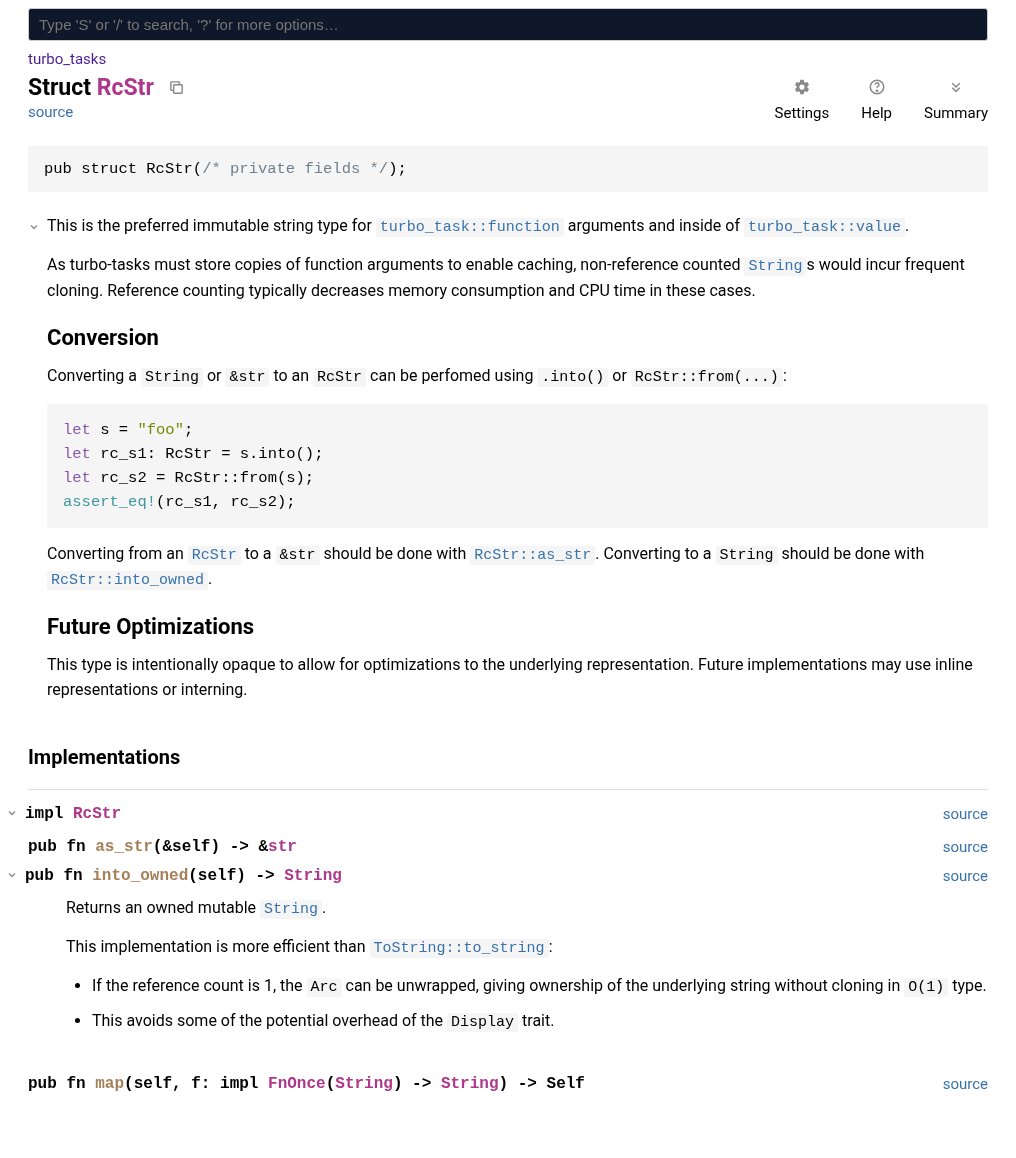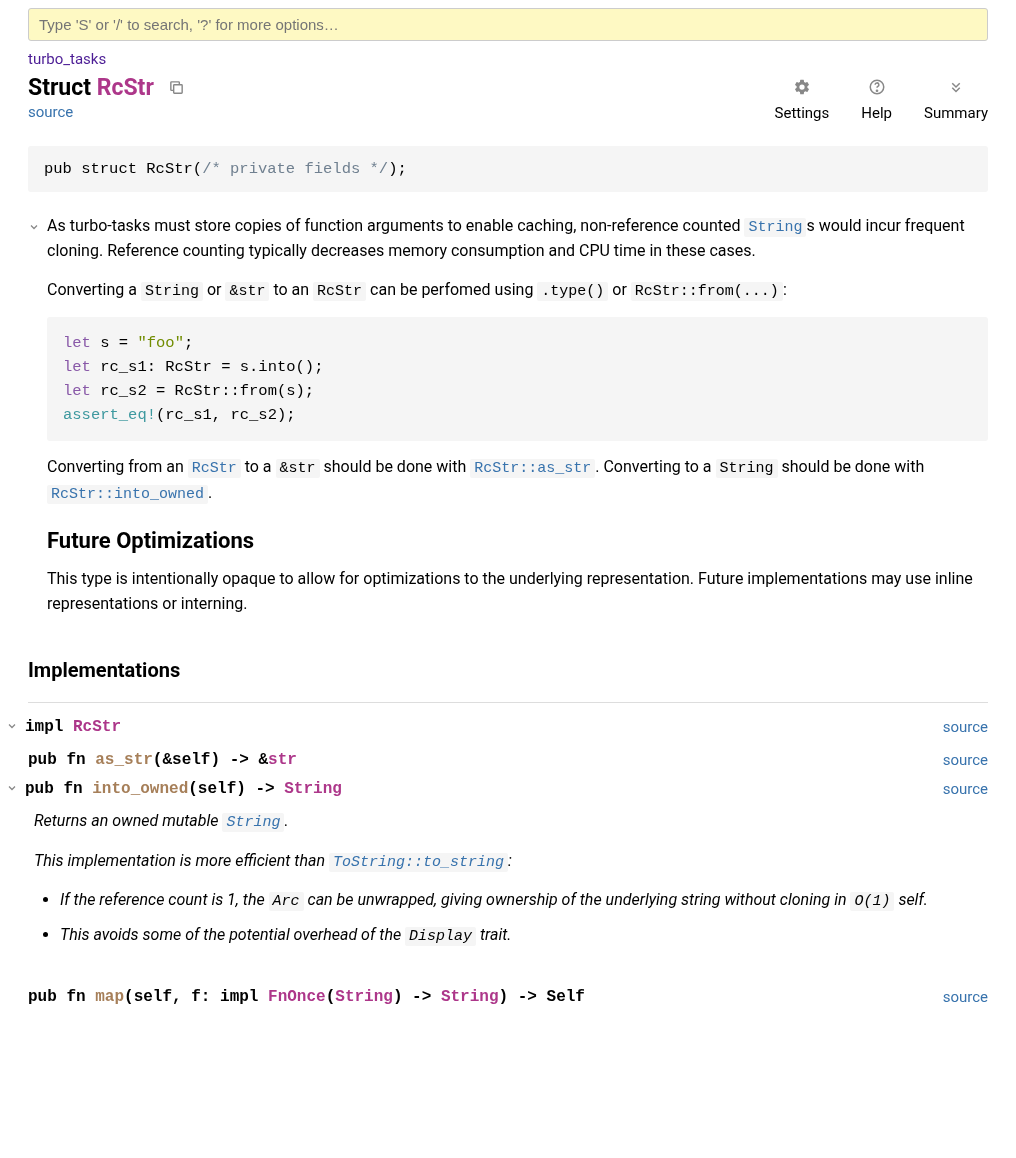--- a/index.html
+++ b/index.html
@@ -14,21 +14,21 @@
       padding: 8px 28px 28px 28px;
       max-width: 1016px;
     }
     .search-input {
       width: 100%;
       padding: 7px 10px;
       border: 1px solid #ccc;
       border-radius: 3px;
       font-size: 15px;
       color: #888;
-      background: #fef9c3;
+      background: #0f172a;
     }
     .breadcrumb {
       margin-top: 8px;
     }
     .breadcrumb a {
       color: #4c1d95;
       text-decoration: none;
       font-size: 15px;
     }
     .header-row {
@@ -165,23 +165,22 @@
     .method-sig .fn-name { color: #a67f59; }
     .method-sig .ty-link { color: #ad378a; }
     .source-right {
       color: #3873ad;
       font-size: 15px;
       font-weight: 400;
       text-decoration: none;
       font-family: -apple-system, BlinkMacSystemFont, "Segoe UI", Roboto, Helvetica, Arial, sans-serif;
     }
     .method-doc {
-      margin-left: 6px;
+      margin-left: 38px;
       margin-bottom: 16px;
-      font-style: italic;
     }
     ul {
       padding-left: 26px;
       margin: 0 0 14px 0;
     }
     li {
       font-size: 16px;
       line-height: 1.55;
       margin-bottom: 10px;
     }
@@ -246,25 +245,29 @@
   </div>
 
   <div class="toggle-row" style="margin-top:22px;">
     <span class="toggle-icon">
       <svg width="12" height="12" viewBox="0 0 24 24" fill="none" stroke="currentColor" stroke-width="2.5">
           <polyline points="6 9 12 15 18 9"></polyline>
         </svg>
     </span>
     <div style="flex:1;">
       <p>
+        <span>This is the preferred immutable string type for </span><code class="inline link">turbo_task::function</code><span> arguments and inside of </span><code class="inline link">turbo_task::value</code><span>.</span>
+      </p>
+      <p>
         <span>As turbo-tasks must store copies of function arguments to enable caching, non-reference counted </span><code class="inline link">String</code><span>s would incur frequent cloning. Reference counting typically decreases memory consumption and CPU time in these cases.</span>
       </p>
 
-      <p>
-        <span>Converting a </span><code class="inline plain">String</code><span> or </span><code class="inline plain">&amp;str</code><span> to an </span><code class="inline plain">RcStr</code><span> can be perfomed using </span><code class="inline plain">.type()</code><span> or </span><code class="inline plain">RcStr::from(...)</code><span>:</span>
+      <h2 class="section-heading">Conversion</h2>
+      <p>
+        <span>Converting a </span><code class="inline plain">String</code><span> or </span><code class="inline plain">&amp;str</code><span> to an </span><code class="inline plain">RcStr</code><span> can be perfomed using </span><code class="inline plain">.into()</code><span> or </span><code class="inline plain">RcStr::from(...)</code><span>:</span>
       </p>
       <div class="code-block"><span class="kw">let</span><span> s = </span><span class="str">"foo"</span><span>;</span>
 <span class="kw">let</span><span> rc_s1: RcStr = s.into();</span>
 <span class="kw">let</span><span> rc_s2 = RcStr::from(s);</span>
 <span class="macro">assert_eq!</span><span>(rc_s1, rc_s2);</span></div>
       <p>
         <span>Converting from an </span><code class="inline link">RcStr</code><span> to a </span><code class="inline plain">&amp;str</code><span> should be done with </span><code class="inline link">RcStr::as_str</code><span>. Converting to a </span><code class="inline plain">String</code><span> should be done with </span><code class="inline link">RcStr::into_owned</code><span>.</span>
       </p>
 
       <h2 class="section-heading">Future Optimizations</h2>
@@ -308,21 +311,21 @@
 
     <div class="method-doc">
       <p>
         <span>Returns an owned mutable </span><code class="inline link">String</code><span>.</span>
       </p>
       <p>
         <span>This implementation is more efficient than </span><code class="inline link">ToString::to_string</code><span>:</span>
       </p>
       <ul>
         <li>
-          <span>If the reference count is 1, the </span><code class="inline plain">Arc</code><span> can be unwrapped, giving ownership of the underlying string without cloning in </span><code class="inline plain">O(1)</code><span> self.</span>
+          <span>If the reference count is 1, the </span><code class="inline plain">Arc</code><span> can be unwrapped, giving ownership of the underlying string without cloning in </span><code class="inline plain">O(1)</code><span> type.</span>
         </li>
         <li>
           <span>This avoids some of the potential overhead of the </span><code class="inline plain">Display</code><span> trait.</span>
         </li>
       </ul>
     </div>
 
     <div class="method-sig" style="margin-top:40px;">
       <span class="sig-content">
         <span>pub fn </span><span class="fn-name">map</span><span>(self, f: impl </span><span class="ty-link">FnOnce</span><span>(</span><span class="ty-link">String</span><span>) -&gt; </span><span class="ty-link">String</span><span>) -&gt; Self</span>

